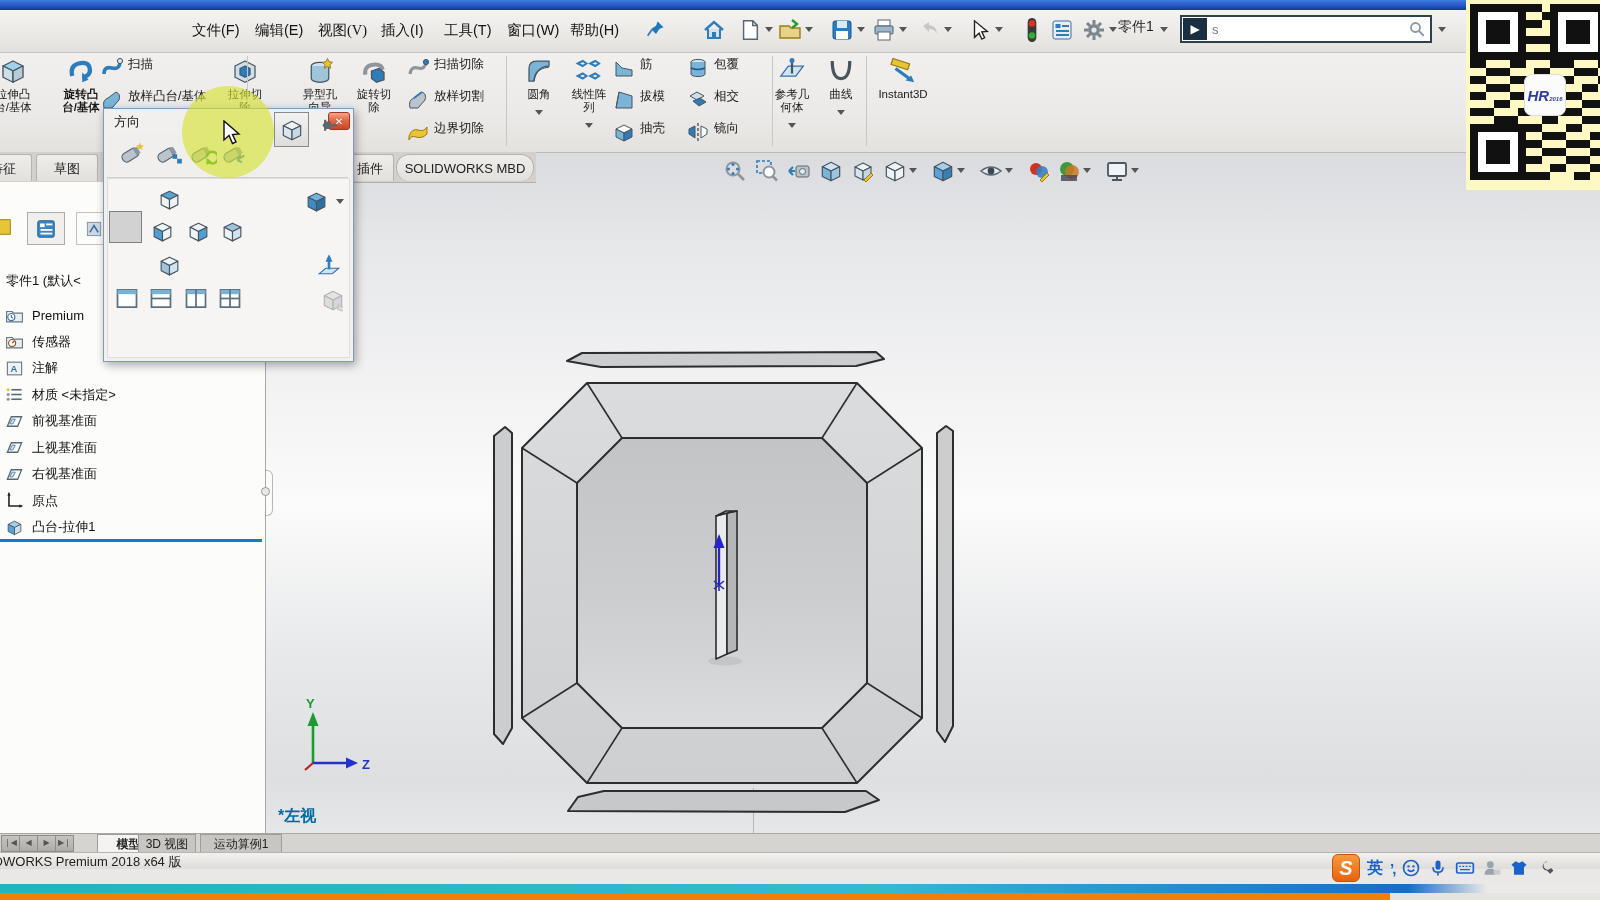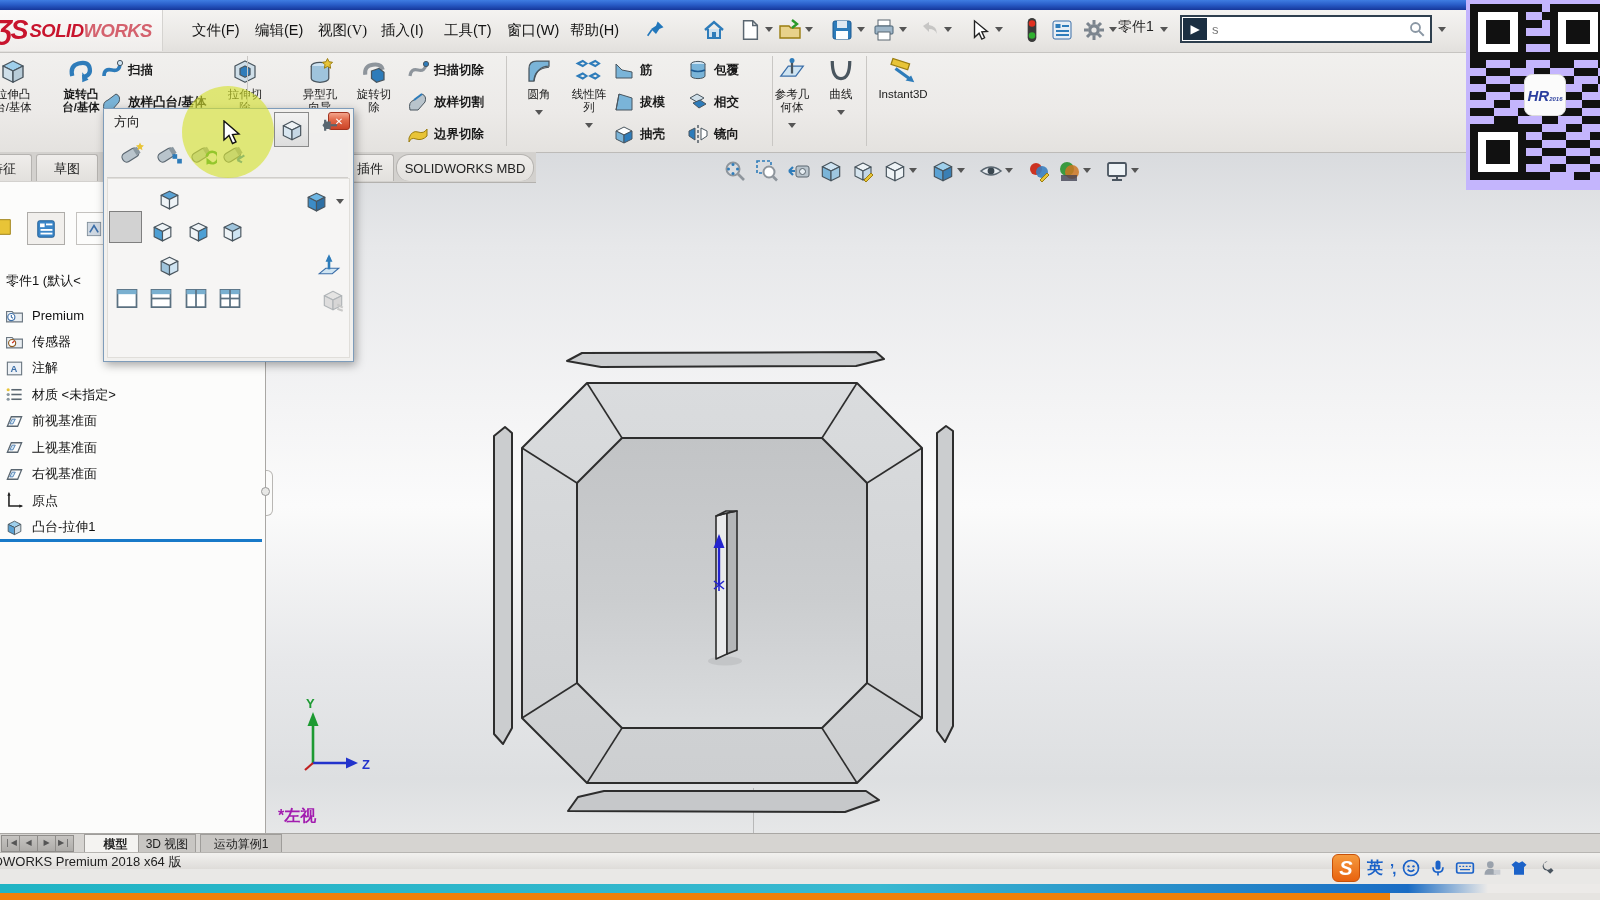--- a/index.html
+++ b/index.html
@@ -31,34 +31,34 @@
   #searchval{flex:1;font-size:13px;color:#777;padding-left:5px;}
   
   #cmdbar{left:0;top:52px;width:1600px;height:100px;
     background:linear-gradient(180deg,#f1f0ee 0%,#eceae8 60%,#e4e2df 100%);
     border-bottom:1px solid #bdbbb8;z-index:3;}
   .cm-sep{top:56px;width:1px;height:90px;background:#c9c7c4;z-index:3;}
   .cm-big{top:54px;z-index:3;text-align:center;}
   .cm-big .ic{margin:2px auto 0;width:30px;height:30px;}
   .cm-big .lines{font-size:11.5px;line-height:13px;color:#1a1a1a;white-space:pre-line;margin-top:2px;}
   .cm-big .caret{margin-top:3px;}
-  .cm-row{z-index:3;display:flex;align-items:center;height:28px;font-weight:bold;}
+  .cm-row{z-index:3;display:flex;height:28px;}
   .cm-row .ic{width:24px;height:24px;margin-right:4px;}
   .cm-row .lbl{font-size:12.5px;color:#1a1a1a;white-space:nowrap;}
   
   #tabstrip{left:0;top:152px;width:536px;height:30px;background:#d3d1ce;border-bottom:1px solid #b3b1ae;z-index:3;}
   .cm-tab{top:154px;height:27px;line-height:27px;text-align:center;font-size:13px;color:#222;
     background:linear-gradient(180deg,#efedeb,#e2e0dd);border:1px solid #b5b3b0;border-bottom:none;
     border-radius:3px 3px 0 0;z-index:3;box-sizing:border-box;}
   
   #viewport{left:265px;top:152px;width:1335px;height:681px;z-index:1;
     background:linear-gradient(180deg,#d9dbde 0%,#e7e8ea 14%,#f4f4f5 38%,#fbfbfb 52%,#e7e8ea 75%,#dddfe1 92%,#e6e7e8 100%);}
   #vp-divline{left:753px;top:788px;width:1px;height:45px;background:#9a9a9a;opacity:.6;z-index:2;}
   #modelsvg{left:0;top:0;width:1600px;height:900px;z-index:2;pointer-events:none;}
-  #viewlabel{left:278px;top:806px;font-size:16px;font-weight:bold;color:#a21caf;z-index:2;}
+  #viewlabel{left:278px;top:806px;font-size:16px;font-weight:bold;color:#0369a1;z-index:2;}
   .hu-btn{top:158px;width:26px;height:26px;z-index:2;display:flex;align-items:center;justify-content:center;}
   .hu-caret{top:168px;z-index:2;}
   
   #leftpanel{left:0;top:182px;width:265px;height:651px;background:#fcfcfb;border-right:1px solid #a9a7a4;z-index:3;}
   #pm-tab-sel{left:27px;top:212px;width:36px;height:31px;background:#f1efec;border:1px solid #aeaca9;z-index:3;
     display:flex;align-items:center;justify-content:center;}
   #pm-tab-cut{left:-8px;top:214px;width:22px;height:26px;z-index:3;}
   #pm-tab-3{left:76px;top:212px;width:34px;height:31px;border:1px solid #c4c2bf;z-index:3;display:flex;align-items:center;justify-content:center;}
   #tree-root{left:6px;top:272px;font-size:13px;color:#111;z-index:3;white-space:nowrap;}
   .tree-item{left:5px;height:24px;display:flex;align-items:center;z-index:3;white-space:nowrap;}
@@ -103,38 +103,34 @@
   #strip-rest{left:1390px;top:893px;width:210px;height:7px;background:#e6e4e1;z-index:5;}
   
   #ime{left:1332px;top:853px;width:268px;height:30px;z-index:9;display:flex;align-items:center;gap:7px;}
   #sogou-s{width:26px;height:26px;border-radius:6px;background:linear-gradient(180deg,#f59a3e,#e8620e);
     color:#fff;font-weight:bold;font-style:italic;font-size:20px;display:flex;align-items:center;justify-content:center;
     border:1px solid #c85008;}
   #ime-lang{font-size:16px;font-weight:bold;color:#1b62c8;}
   #ime-punct{font-size:15px;font-weight:bold;color:#1b62c8;letter-spacing:-2px;}
   .ime-ic{width:20px;height:20px;}
   
-  #qr{left:1466px;top:0;width:134px;height:190px;background:#c4b5fd;z-index:9;}
+  #qr{left:1466px;top:0;width:134px;height:190px;background:#fef9c3;z-index:9;}
   #qr svg{position:absolute;left:4px;top:4px;}
   #hr-badge{left:58px;top:74px;width:40px;height:40px;background:#fbfbfb;border-radius:8px;border:1px solid #ddd;
     display:flex;align-items:center;justify-content:center;z-index:10;
     font-style:italic;font-weight:bold;color:#2b3f9e;font-size:15px;}
   #hr-badge small{font-size:6px;margin-top:8px;}
   .ic svg,.qa-btn svg,.hu-btn svg,.dlg-tool svg,.cube-btn svg{display:block;}
 </style>
 </head>
 <body>
 <div id="app">
 
 <div id="titlebar" class="abs"></div>
 <div id="menubar" class="abs"></div>
-<div id="logo" class="abs">
-  <span class="logo-mark">ƷS</span>
-  <span class="logo-text"><b>SOLID</b><i>WORKS</i></span>
-</div>
 <div id="menus"></div>
 <div id="pin" class="abs" style="left:646px;top:19px;z-index:5">
   <svg width="20" height="20" viewBox="0 0 24 24">
         <path d="M14 3 L21 10 L16 12 L12 18 L6 12 L12 8 Z" fill="#2277bb"></path>
         <path d="M7 13 L2 20" stroke="#2277bb" stroke-width="2"></path>
       </svg>
 </div>
 <div id="quickaccess"></div>
 <div id="partlabel" class="abs">零件1</div>
 <div class="abs caret qa-caret" style="left:1160px"></div>
@@ -1067,16 +1063,16 @@
             <polygon points="12,12 20,8 20,17 12,21" fill="#cfdfe9"></polygon>
           </g>
         </svg>
       </div>
       <div class="lbl">凸台-拉伸1</div>
     </div>
     <div class="abs nav-btn" style="left: 1px;">❘◀</div>
     <div class="abs nav-btn" style="left: 19px;">◀</div>
     <div class="abs nav-btn" style="left: 37px;">▶</div>
     <div class="abs nav-btn" style="left: 55px;">▶❘</div>
-    <div class="abs btab active" style="left: 84px; width: 63px;">模型</div>
+    <div class="abs btab active" style="left: 97px; width: 63px;">模型</div>
     <div class="abs btab" style="left: 138px; width: 58px;">3D 视图</div>
     <div class="abs btab" style="left: 200px; width: 82px;">运动算例1</div>
 </div>
 
 </body></html>

